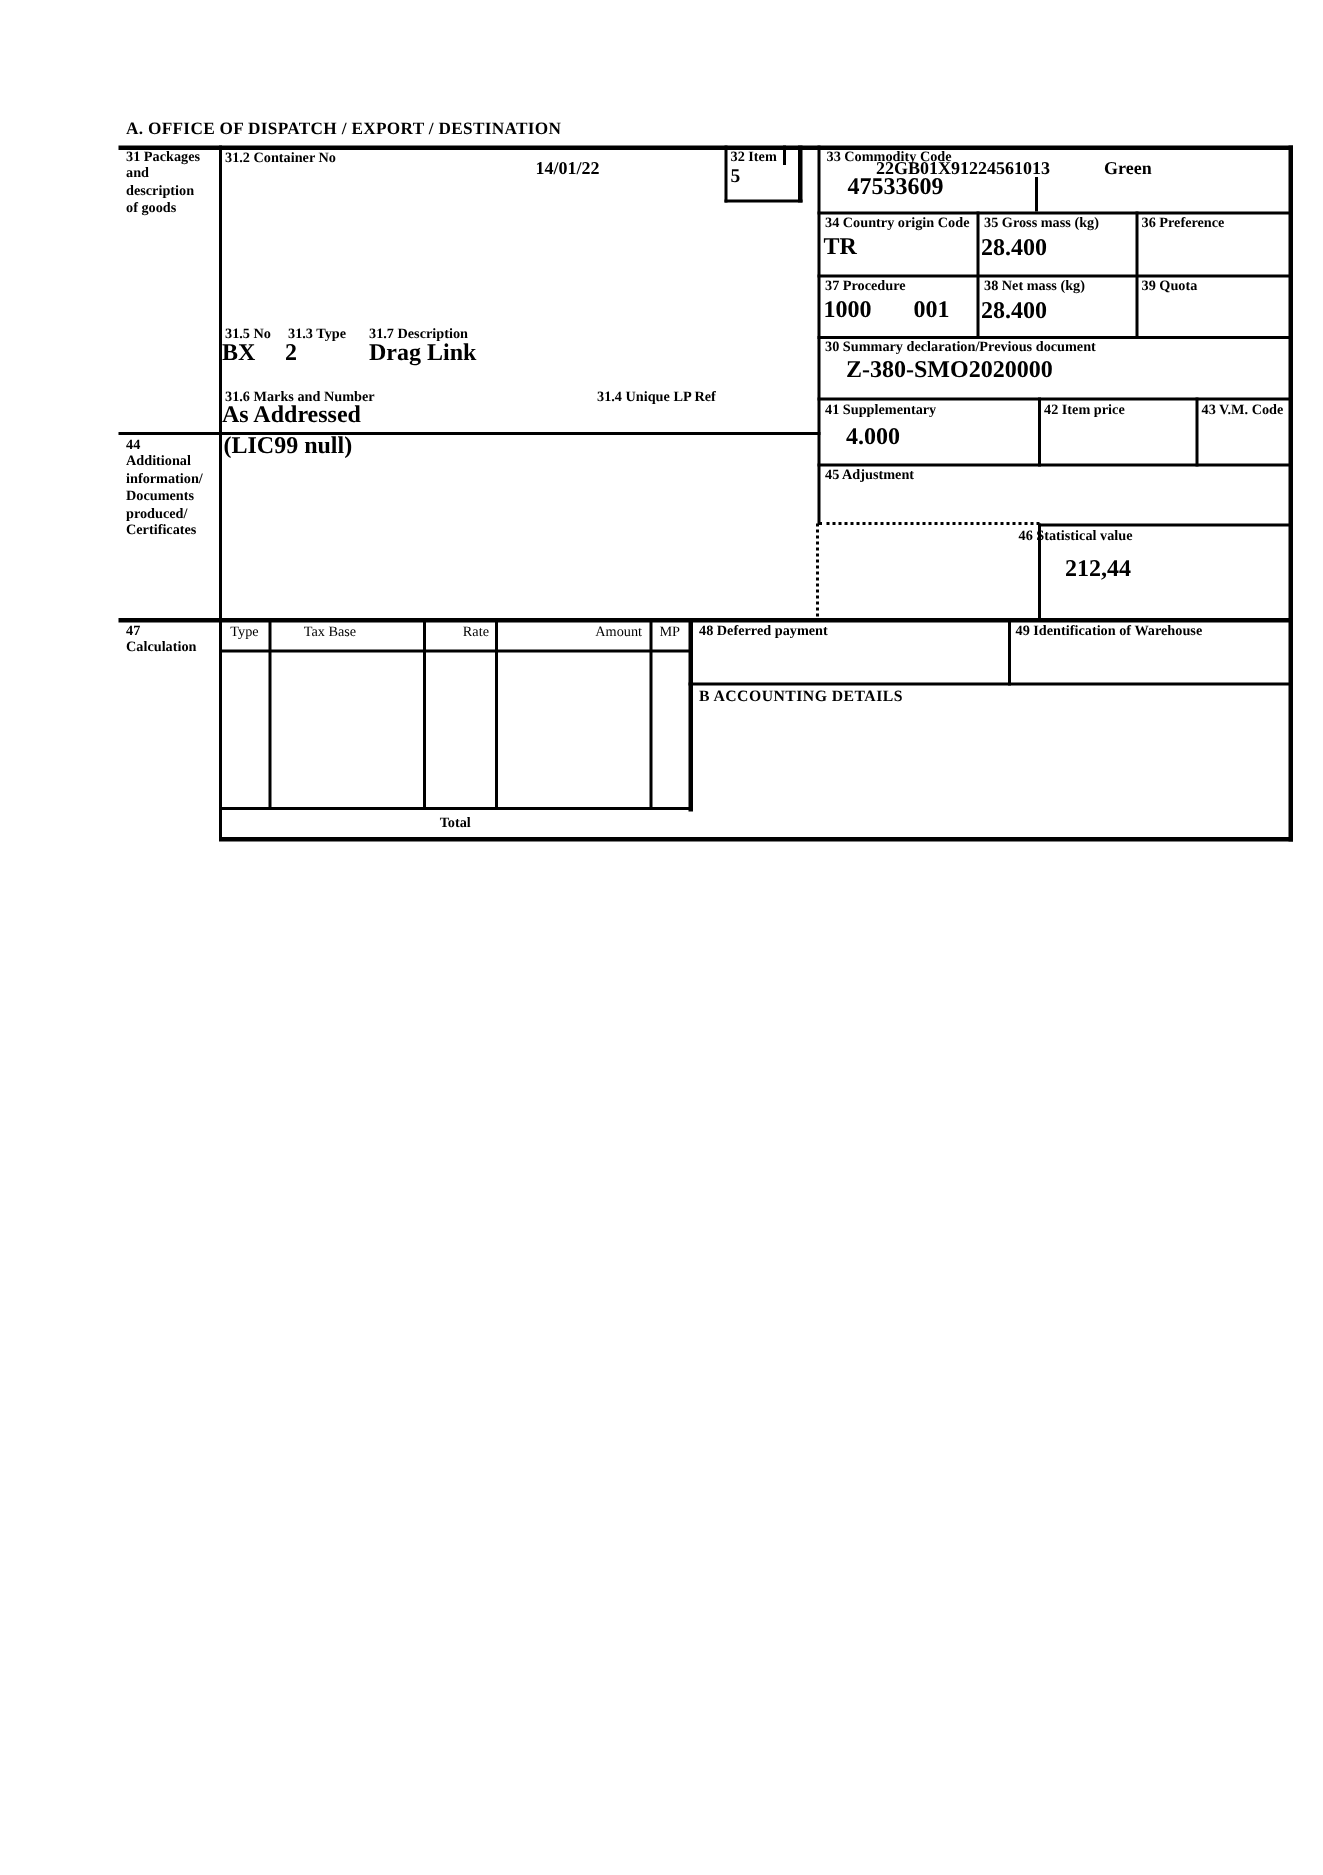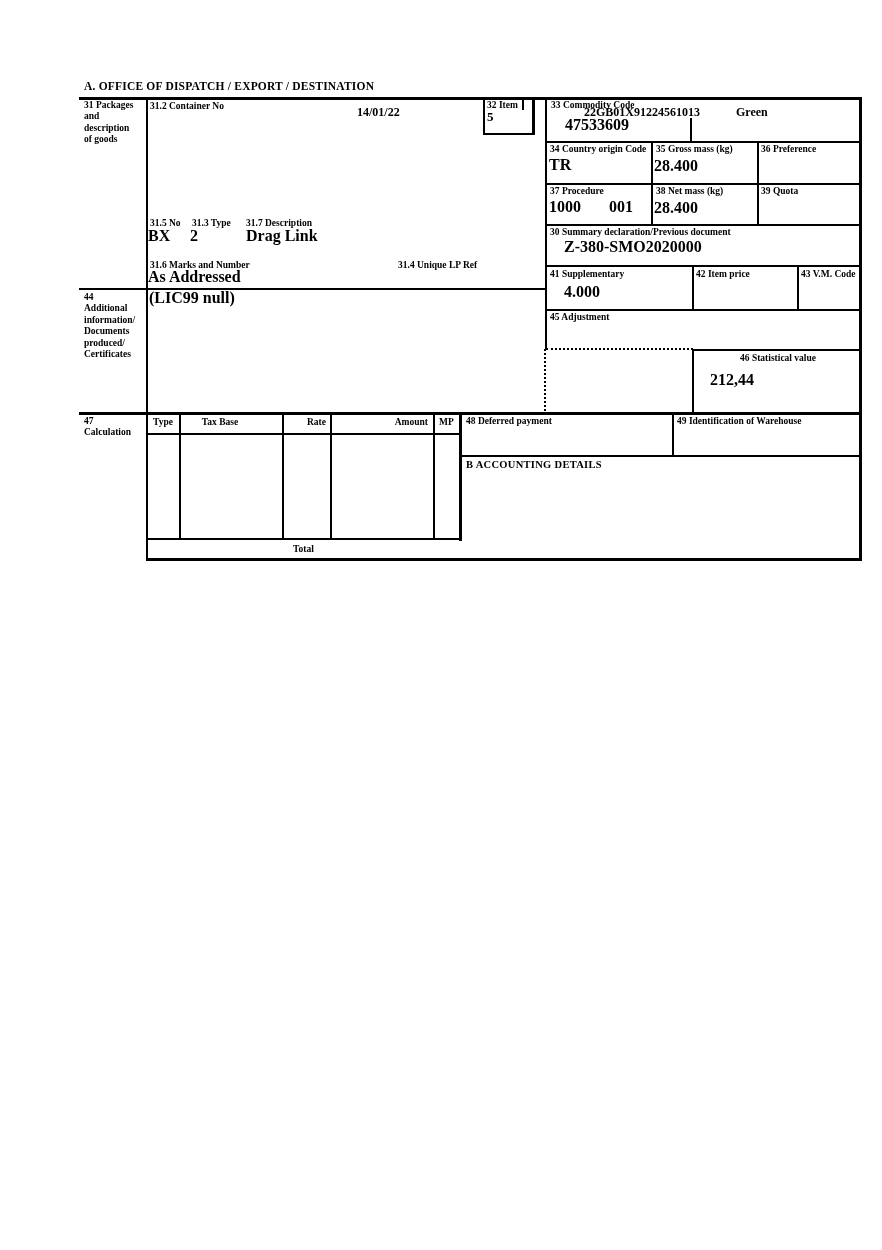--- a/index.html
+++ b/index.html
@@ -6,21 +6,21 @@
   #page{position:relative;width:882px;height:1250px;background:#ffffff;overflow:hidden;
         font-family:"Liberation Serif","DejaVu Serif",serif;color:#000;}
   .ln{position:absolute;background:#000;}
   .dotv{position:absolute;border-left:2px dotted #000;}
   .doth{position:absolute;border-top:2px dotted #000;}
   .lbl{position:absolute;font-size:9.5px;font-weight:bold;line-height:1.2;white-space:pre-line;}
   .val{position:absolute;font-size:16px;font-weight:bold;white-space:pre;}
   .val-sm{position:absolute;font-size:13px;font-weight:bold;}
   .hdrA{position:absolute;font-size:11.5px;font-weight:bold;letter-spacing:.2px;}
   .hdrV{position:absolute;font-size:12px;font-weight:bold;margin-top:31px;}
-  .colhdr{position:absolute;font-size:9.5px;font-weight:bold;top:417px;}
+  .colhdr{position:absolute;font-size:9.5px;font-weight:normal;top:417px;}
   .tc{text-align:center;} .tr{text-align:right;}
   .blbl{position:absolute;font-size:10.5px;font-weight:bold;letter-spacing:.3px;}
 </style>
 </head>
 <body>
 
 <div id="page">
 
   <div class="hdrA" style="left:84px;top:80px;">A.  OFFICE OF DISPATCH / EXPORT / DESTINATION</div>
   <div class="hdrV" style="left:357px;top:74px;">14/01/22</div>
@@ -113,21 +113,21 @@
   <div class="val" style="left:564px;top:238px;">Z-380-SMO2020000</div>
 
   <div class="lbl" style="left:550px;top:269px;">41 Supplementary</div>
   <div class="val" style="left:564px;top:283px;">4.000</div>
   <div class="lbl" style="left:696px;top:269px;">42 Item price</div>
   <div class="lbl" style="left:801px;top:269px;">43 V.M. Code</div>
 
   <div class="val" style="left:149px;top:289px;">(LIC99 null)</div>
 
   <div class="lbl" style="left:550px;top:312px;">45 Adjustment</div>
-  <div class="lbl" style="left:740px;top:353px;">46 Statistical value</div>
+  <div class="lbl" style="left:679px;top:353px;">46 Statistical value</div>
   <div class="val" style="left:710px;top:371px;">212,44</div>
 
   <div class="colhdr tc" style="left:146px;width:34px;">Type</div>
   <div class="colhdr tc" style="left:180px;width:80px;">Tax Base</div>
   <div class="colhdr tr" style="left:282px;width:44px;">Rate</div>
   <div class="colhdr tr" style="left:330px;width:98px;text-align:right;">Amount</div>
   <div class="colhdr tc" style="left:433px;width:27px;">MP</div>
   <div class="lbl tc" style="left:146px;top:544px;width:315px;">Total</div>
 
   <div class="lbl" style="left:466px;top:416px;">48 Deferred payment</div>

